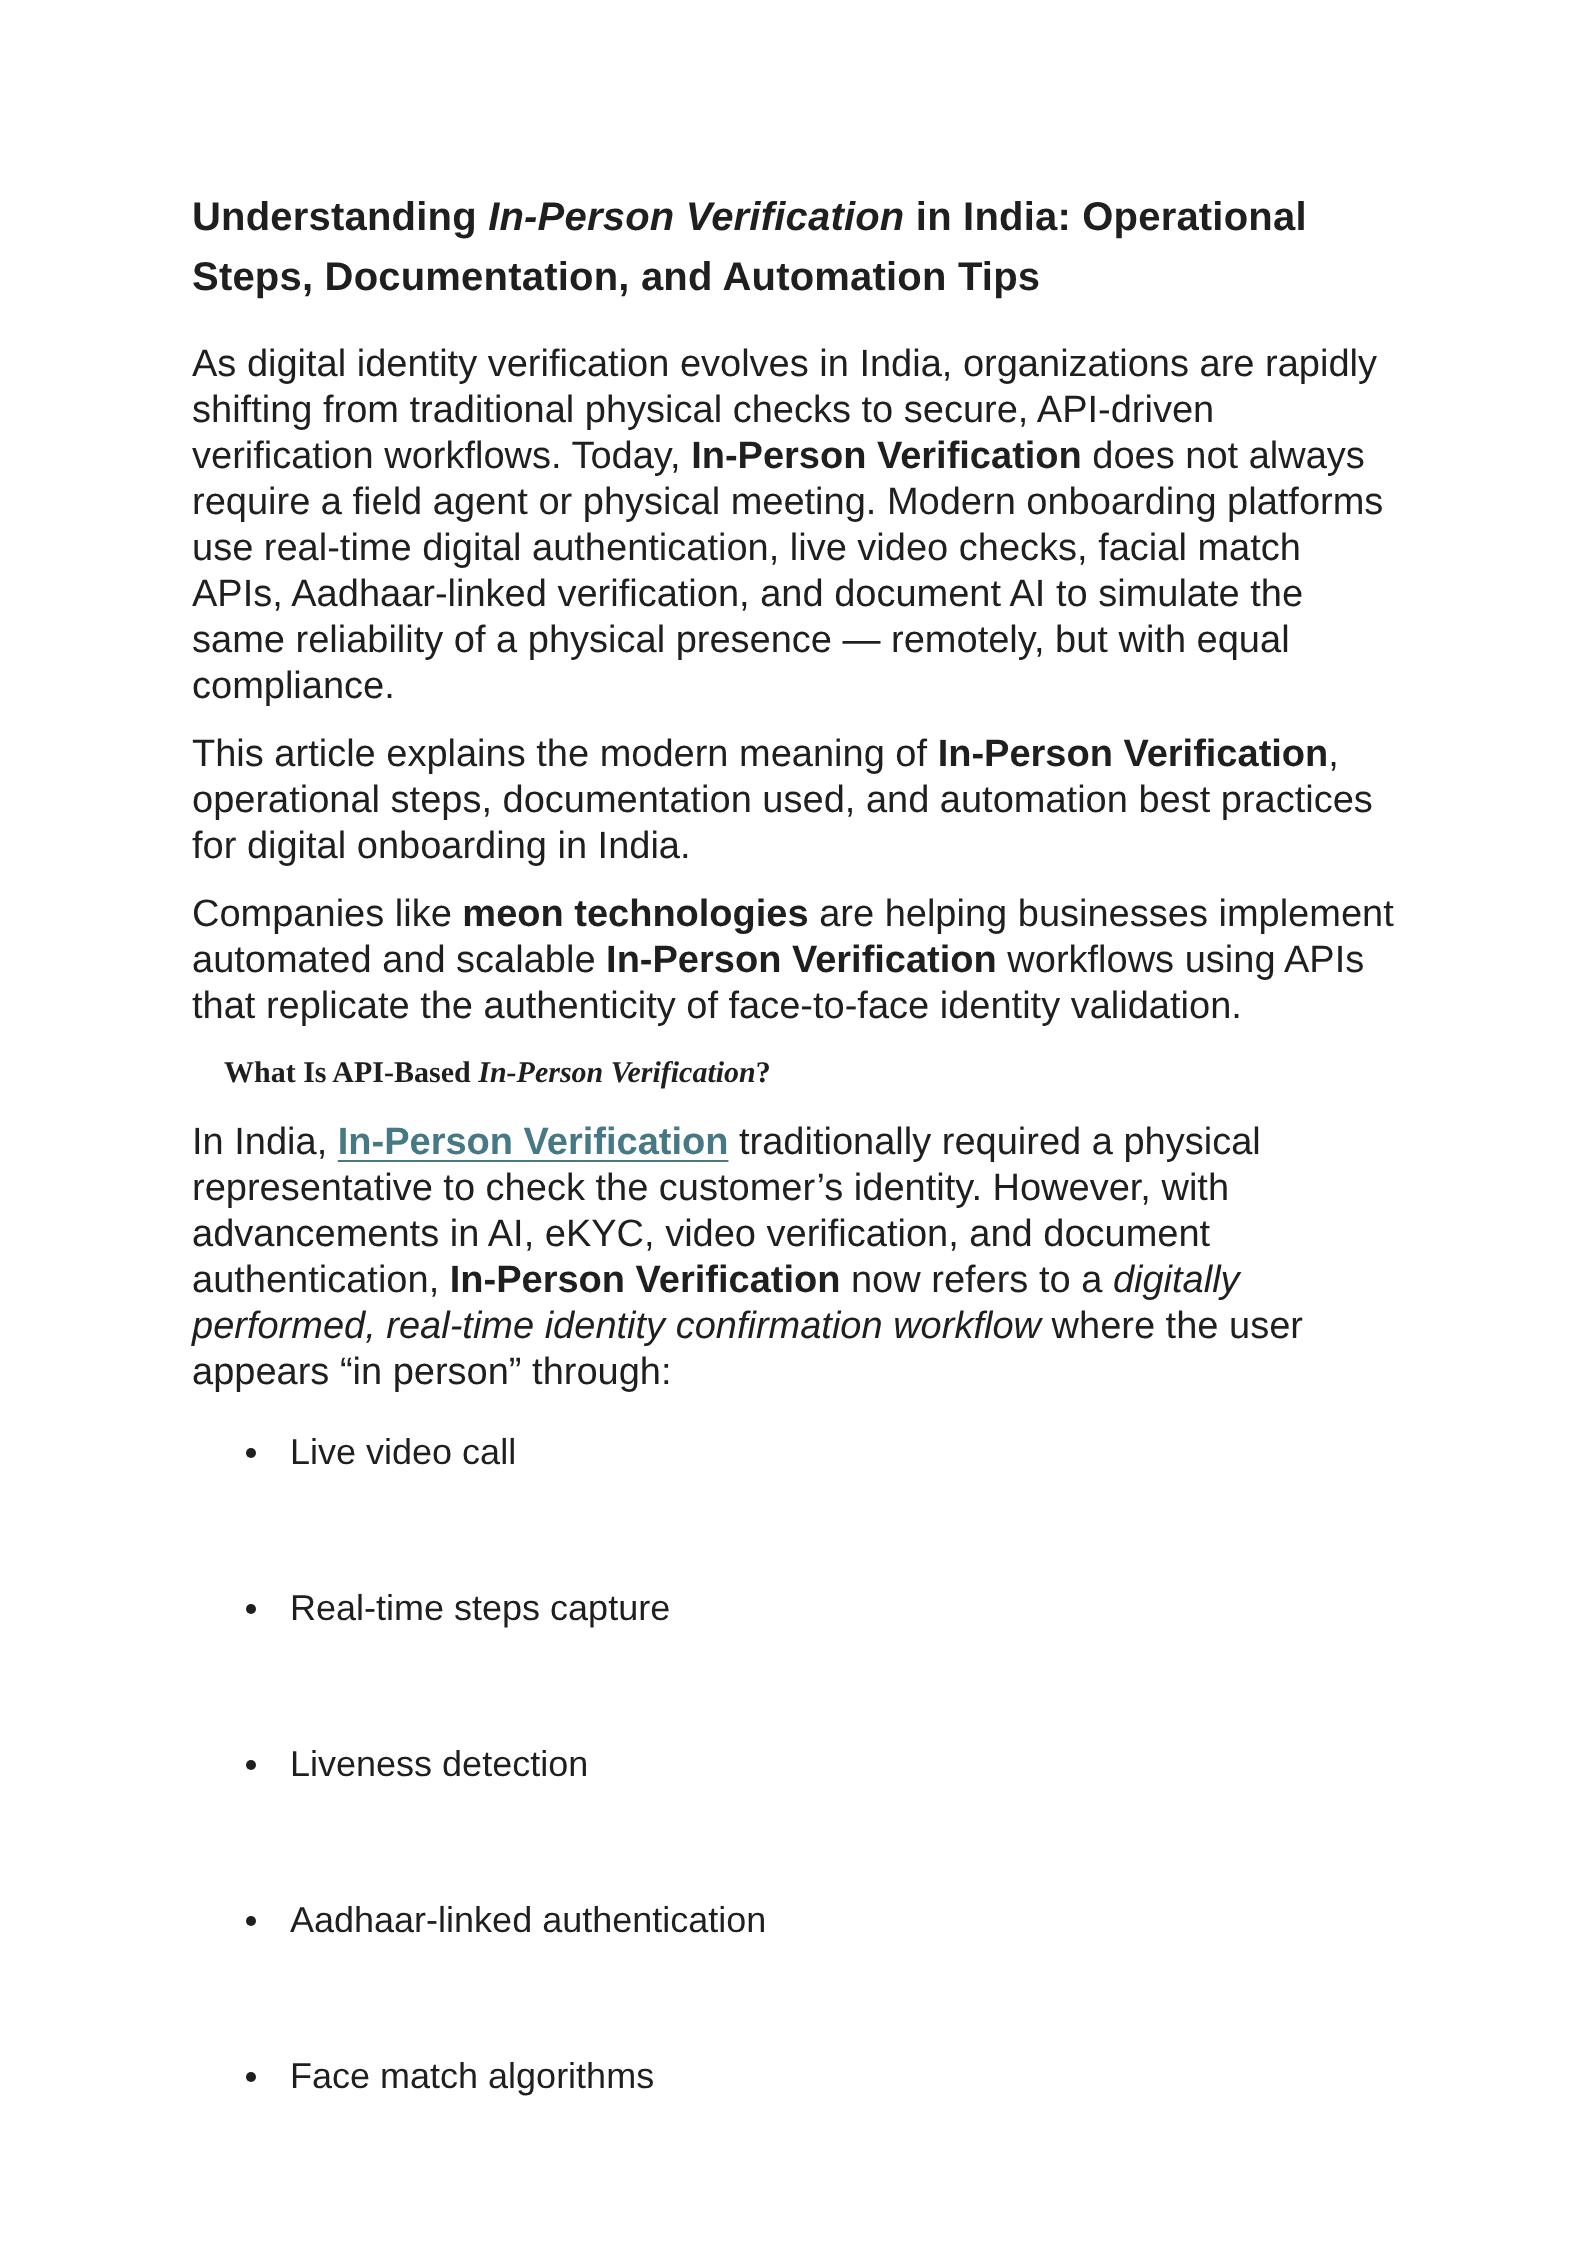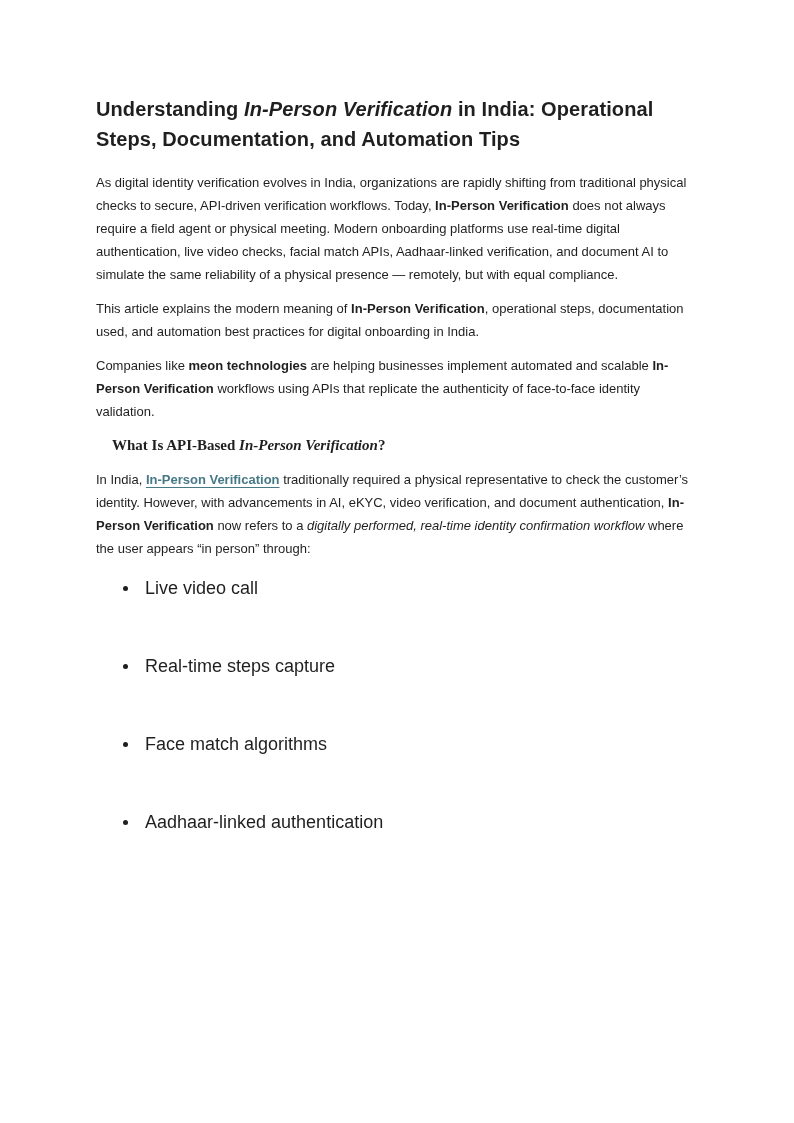--- a/index.html
+++ b/index.html
@@ -21,21 +21,21 @@
     overflow: hidden;
   }
   h1.doc-title {
     font-size: 20px;
     line-height: 30px;
     font-weight: bold;
     letter-spacing: 0.1px;
     margin: 0 0 17px 0;
   }
   p.body-para {
-    font-size: 13px;
+    font-size: 19px;
     line-height: 23px;
     margin: 0 0 11px 0;
   }
   h2.section-heading {
     font-size: 15px;
     line-height: 23px;
     font-weight: bold;
     margin: 6px 0 11px 16px;
     font-family: Liberation Serif, serif;
   }
@@ -90,21 +90,25 @@
     <li>
       <span class="bullet"></span>
       <span>Live video call</span>
     </li>
     <li>
       <span class="bullet"></span>
       <span>Real-time steps capture</span>
     </li>
     <li>
       <span class="bullet"></span>
-      <span>Face match algorithms</span>
+      <span>Liveness detection</span>
     </li>
     <li>
       <span class="bullet"></span>
       <span>Aadhaar-linked authentication</span>
+    </li>
+    <li>
+      <span class="bullet"></span>
+      <span>Face match algorithms</span>
     </li>
   </ul>
 
 </div>
 
 </body></html>

